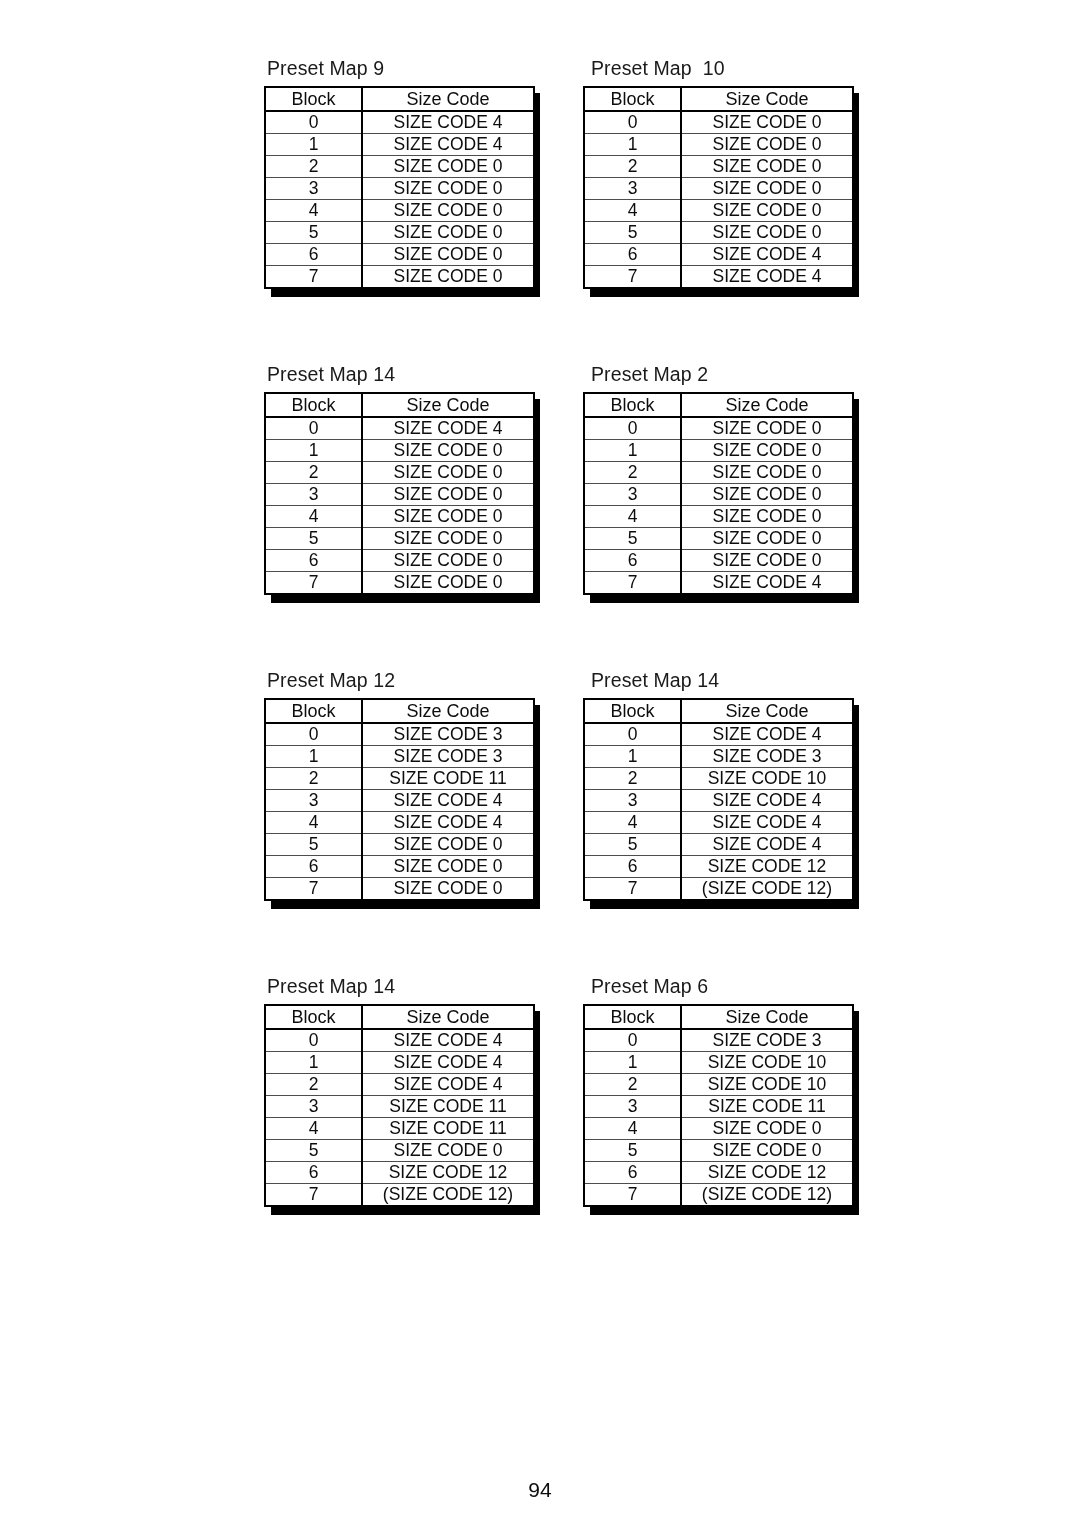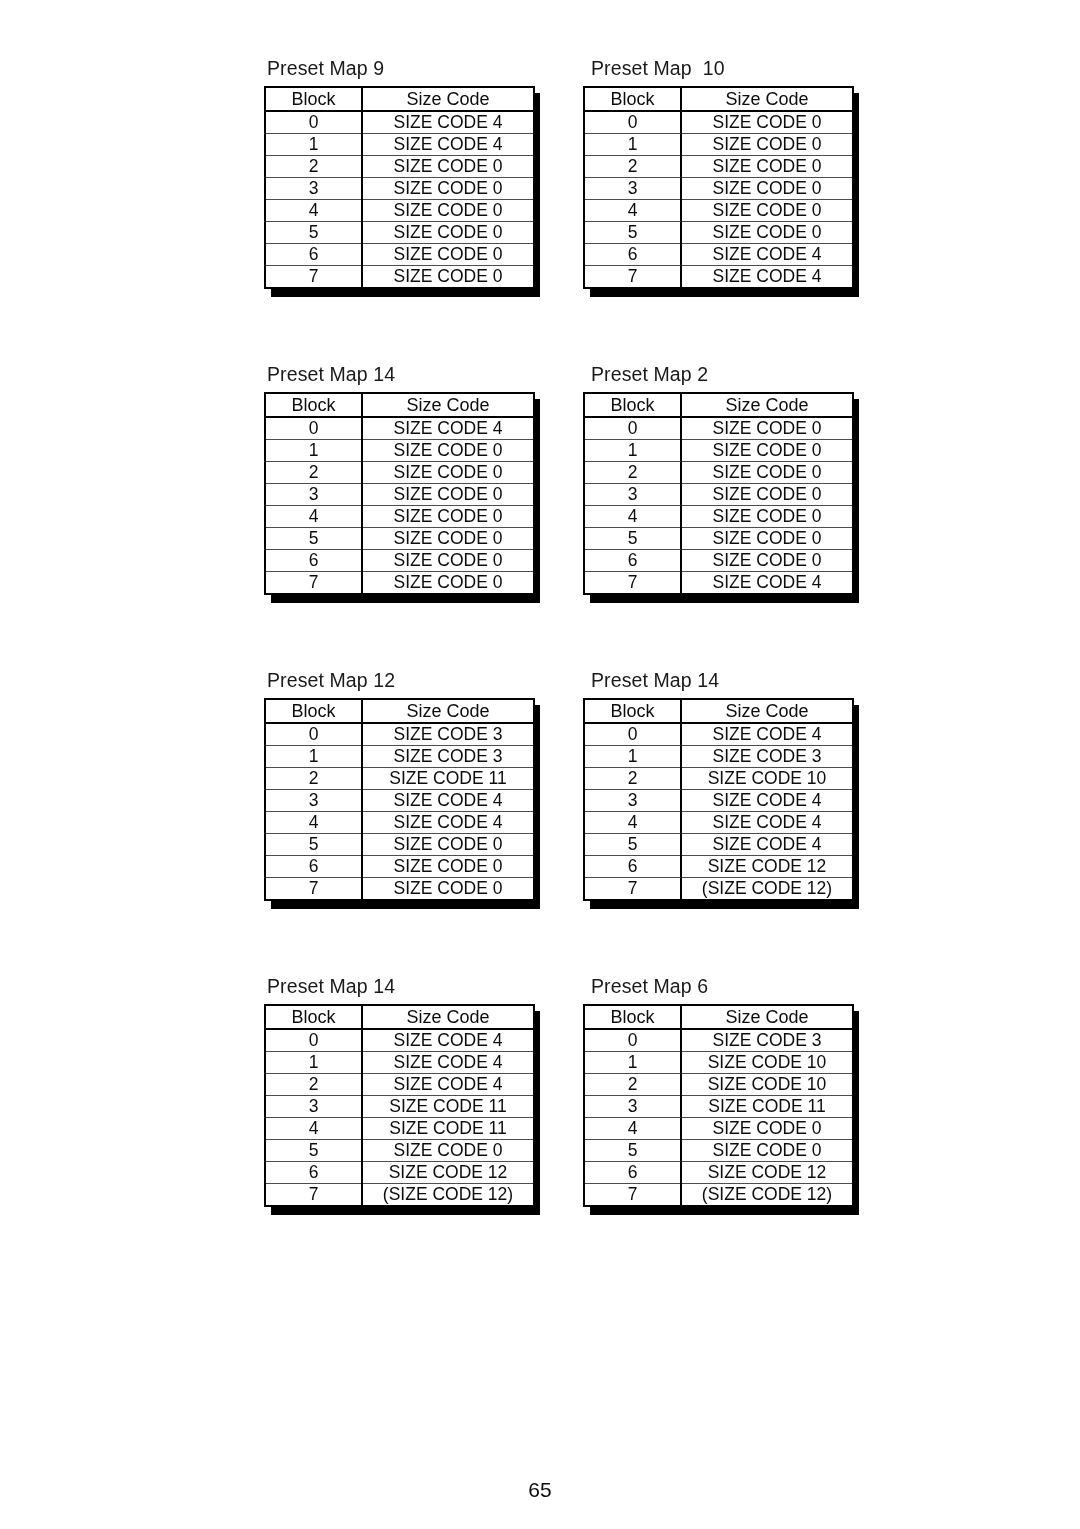--- a/index.html
+++ b/index.html
@@ -558,15 +558,15 @@
                   <td>(SIZE CODE 12)</td>
                 </tr>
             </tbody>
           </table>
         </div>
       </div>
     </div>
 
   </div>
 
-  <div class="page-number">65</div>
+  <div class="page-number">94</div>
 
 </div>
 
 </body></html>

